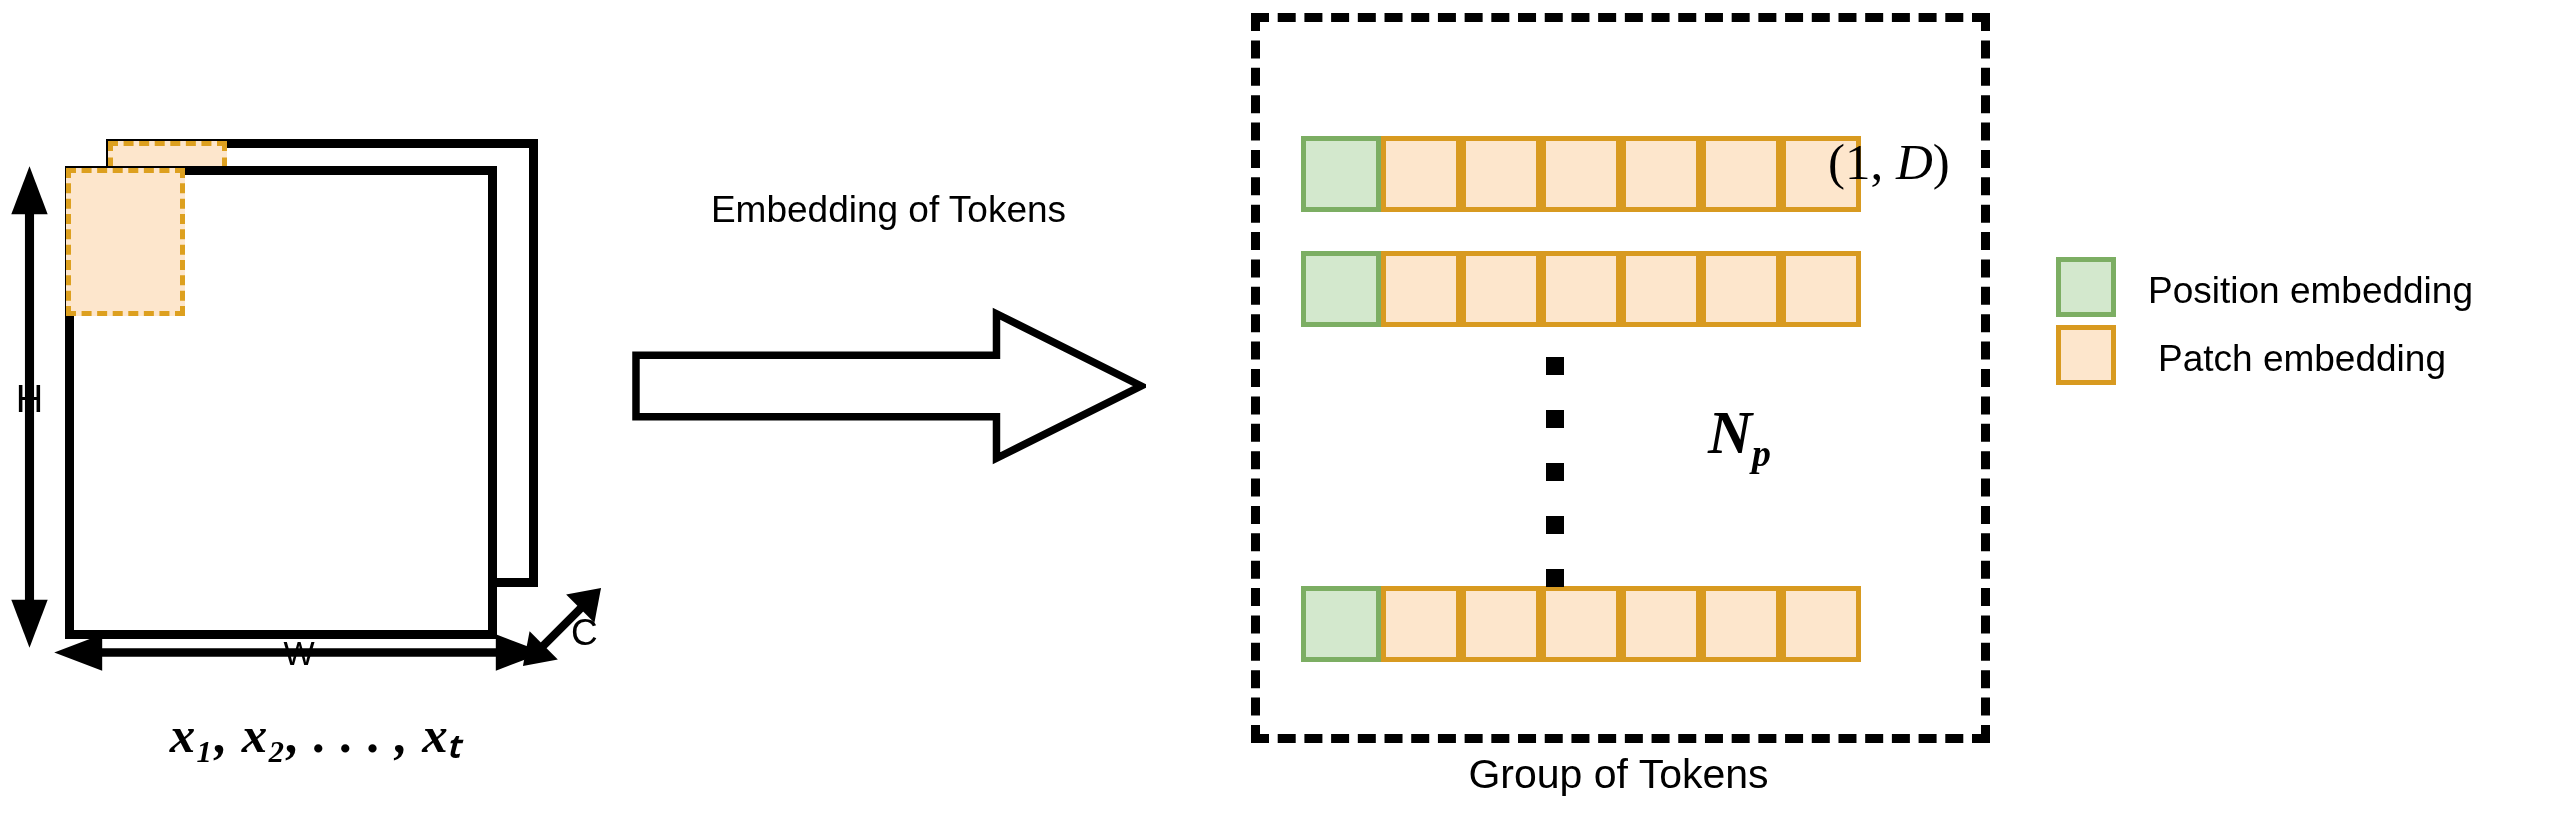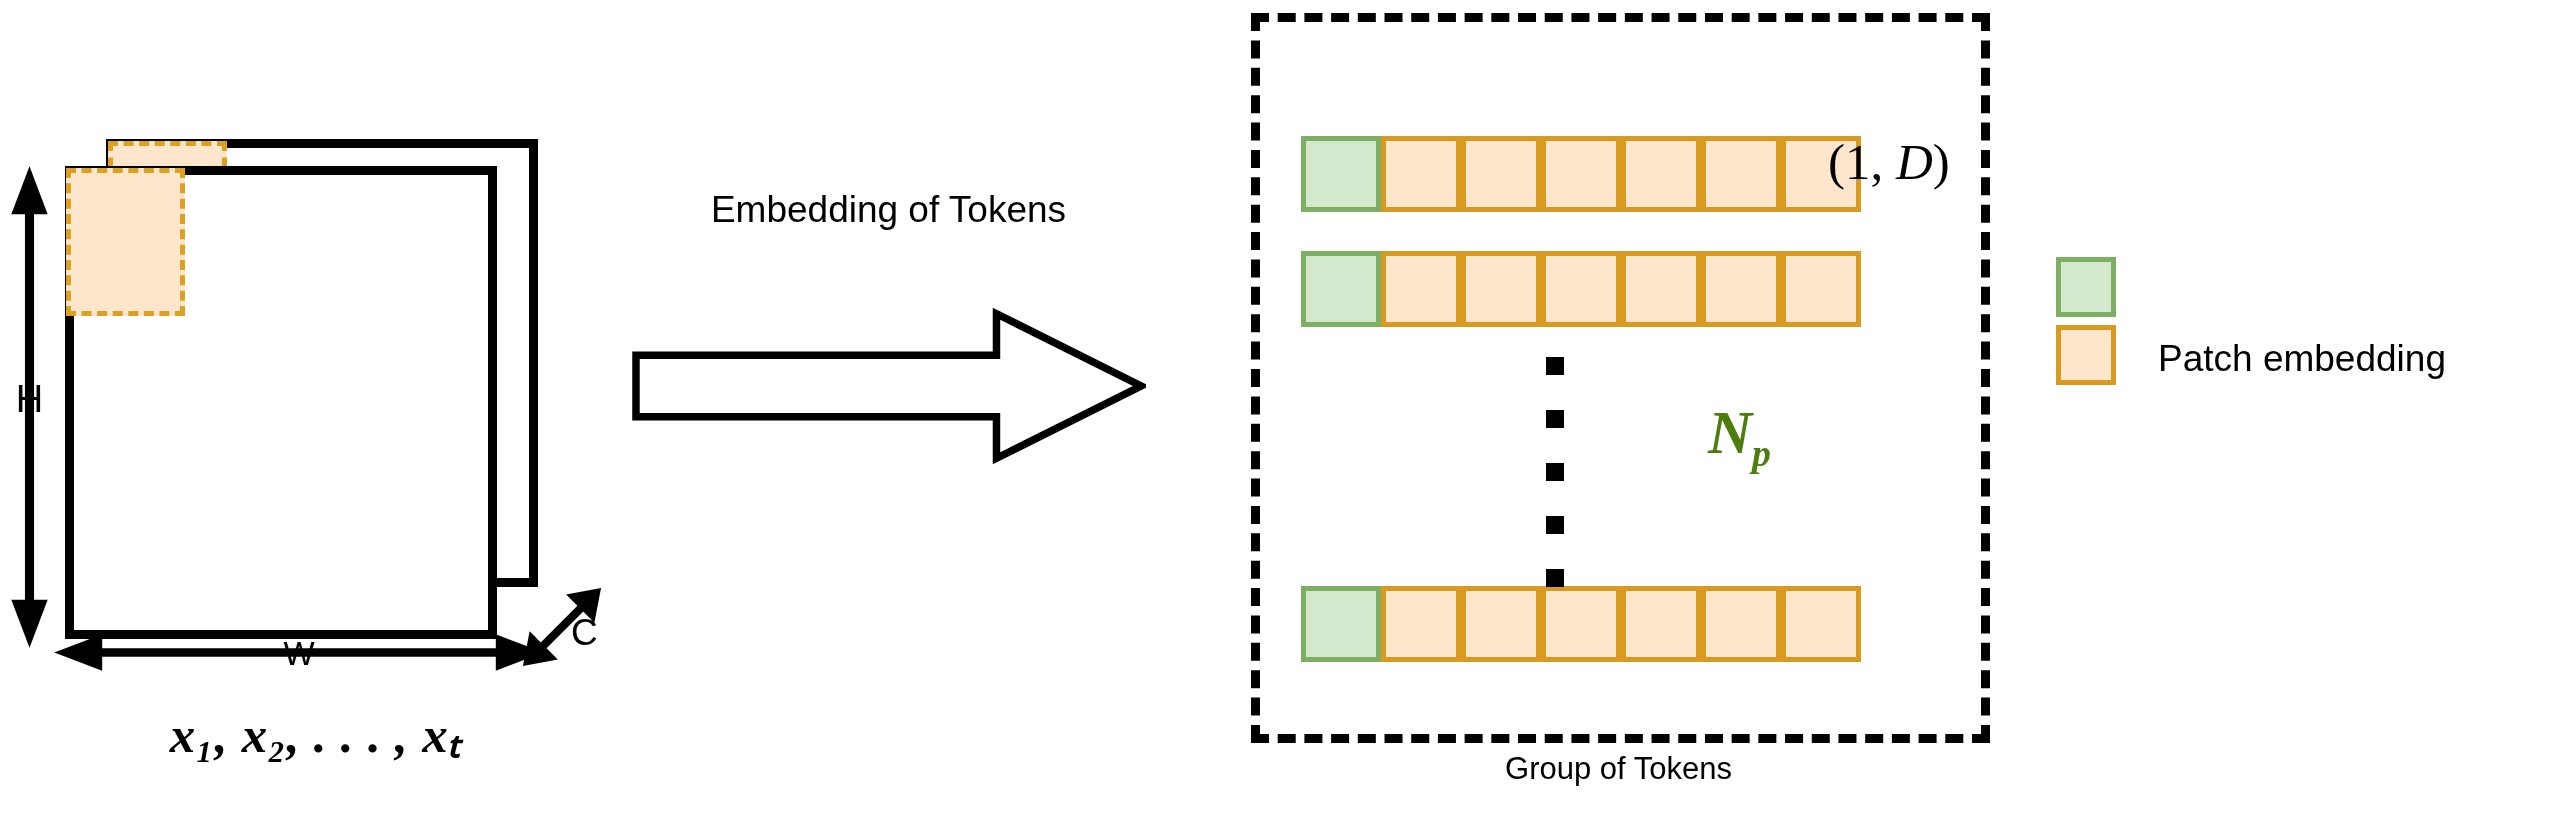--- a/index.html
+++ b/index.html
@@ -132,33 +132,33 @@
     background: #000;
     margin-bottom: 35px;
   }
 
   #np-label {
     left: 1708px; top: 398px;
     font-family: "Liberation Serif", serif;
     font-style: italic;
     font-weight: bold;
     font-size: 61px;
-    color: #4d7c0f;
+    color: #000000;
     white-space: nowrap;
   }
   #np-label sub {
     font-size: 0.62em;
     font-style: italic;
     font-weight: bold;
   }
 
   #group-caption {
     left: 1378px; top: 751px; width: 481px;
     text-align: center;
-    font-size: 31px;
+    font-size: 41px;
     color: #000;
     white-space: nowrap;
   }
 
   
   .legend-swatch {
     width: 60px; height: 60px;
     box-sizing: border-box;
   }
   #legend-sw-pos {
@@ -252,17 +252,18 @@
       <i></i>
       <i></i>
       <i></i>
   </div>
 
   <div class="abs" id="np-label"><span>N</span><sub>p</sub></div>
 
   <div class="abs" id="group-caption">Group of Tokens</div>
 
   <div class="abs legend-swatch" id="legend-sw-pos"></div>
+  <div class="abs" id="legend-txt-pos">Position embedding</div>
   <div class="abs legend-swatch" id="legend-sw-patch"></div>
   <div class="abs" id="legend-txt-patch">Patch embedding</div>
 
 </div>
 
 
 </body></html>

